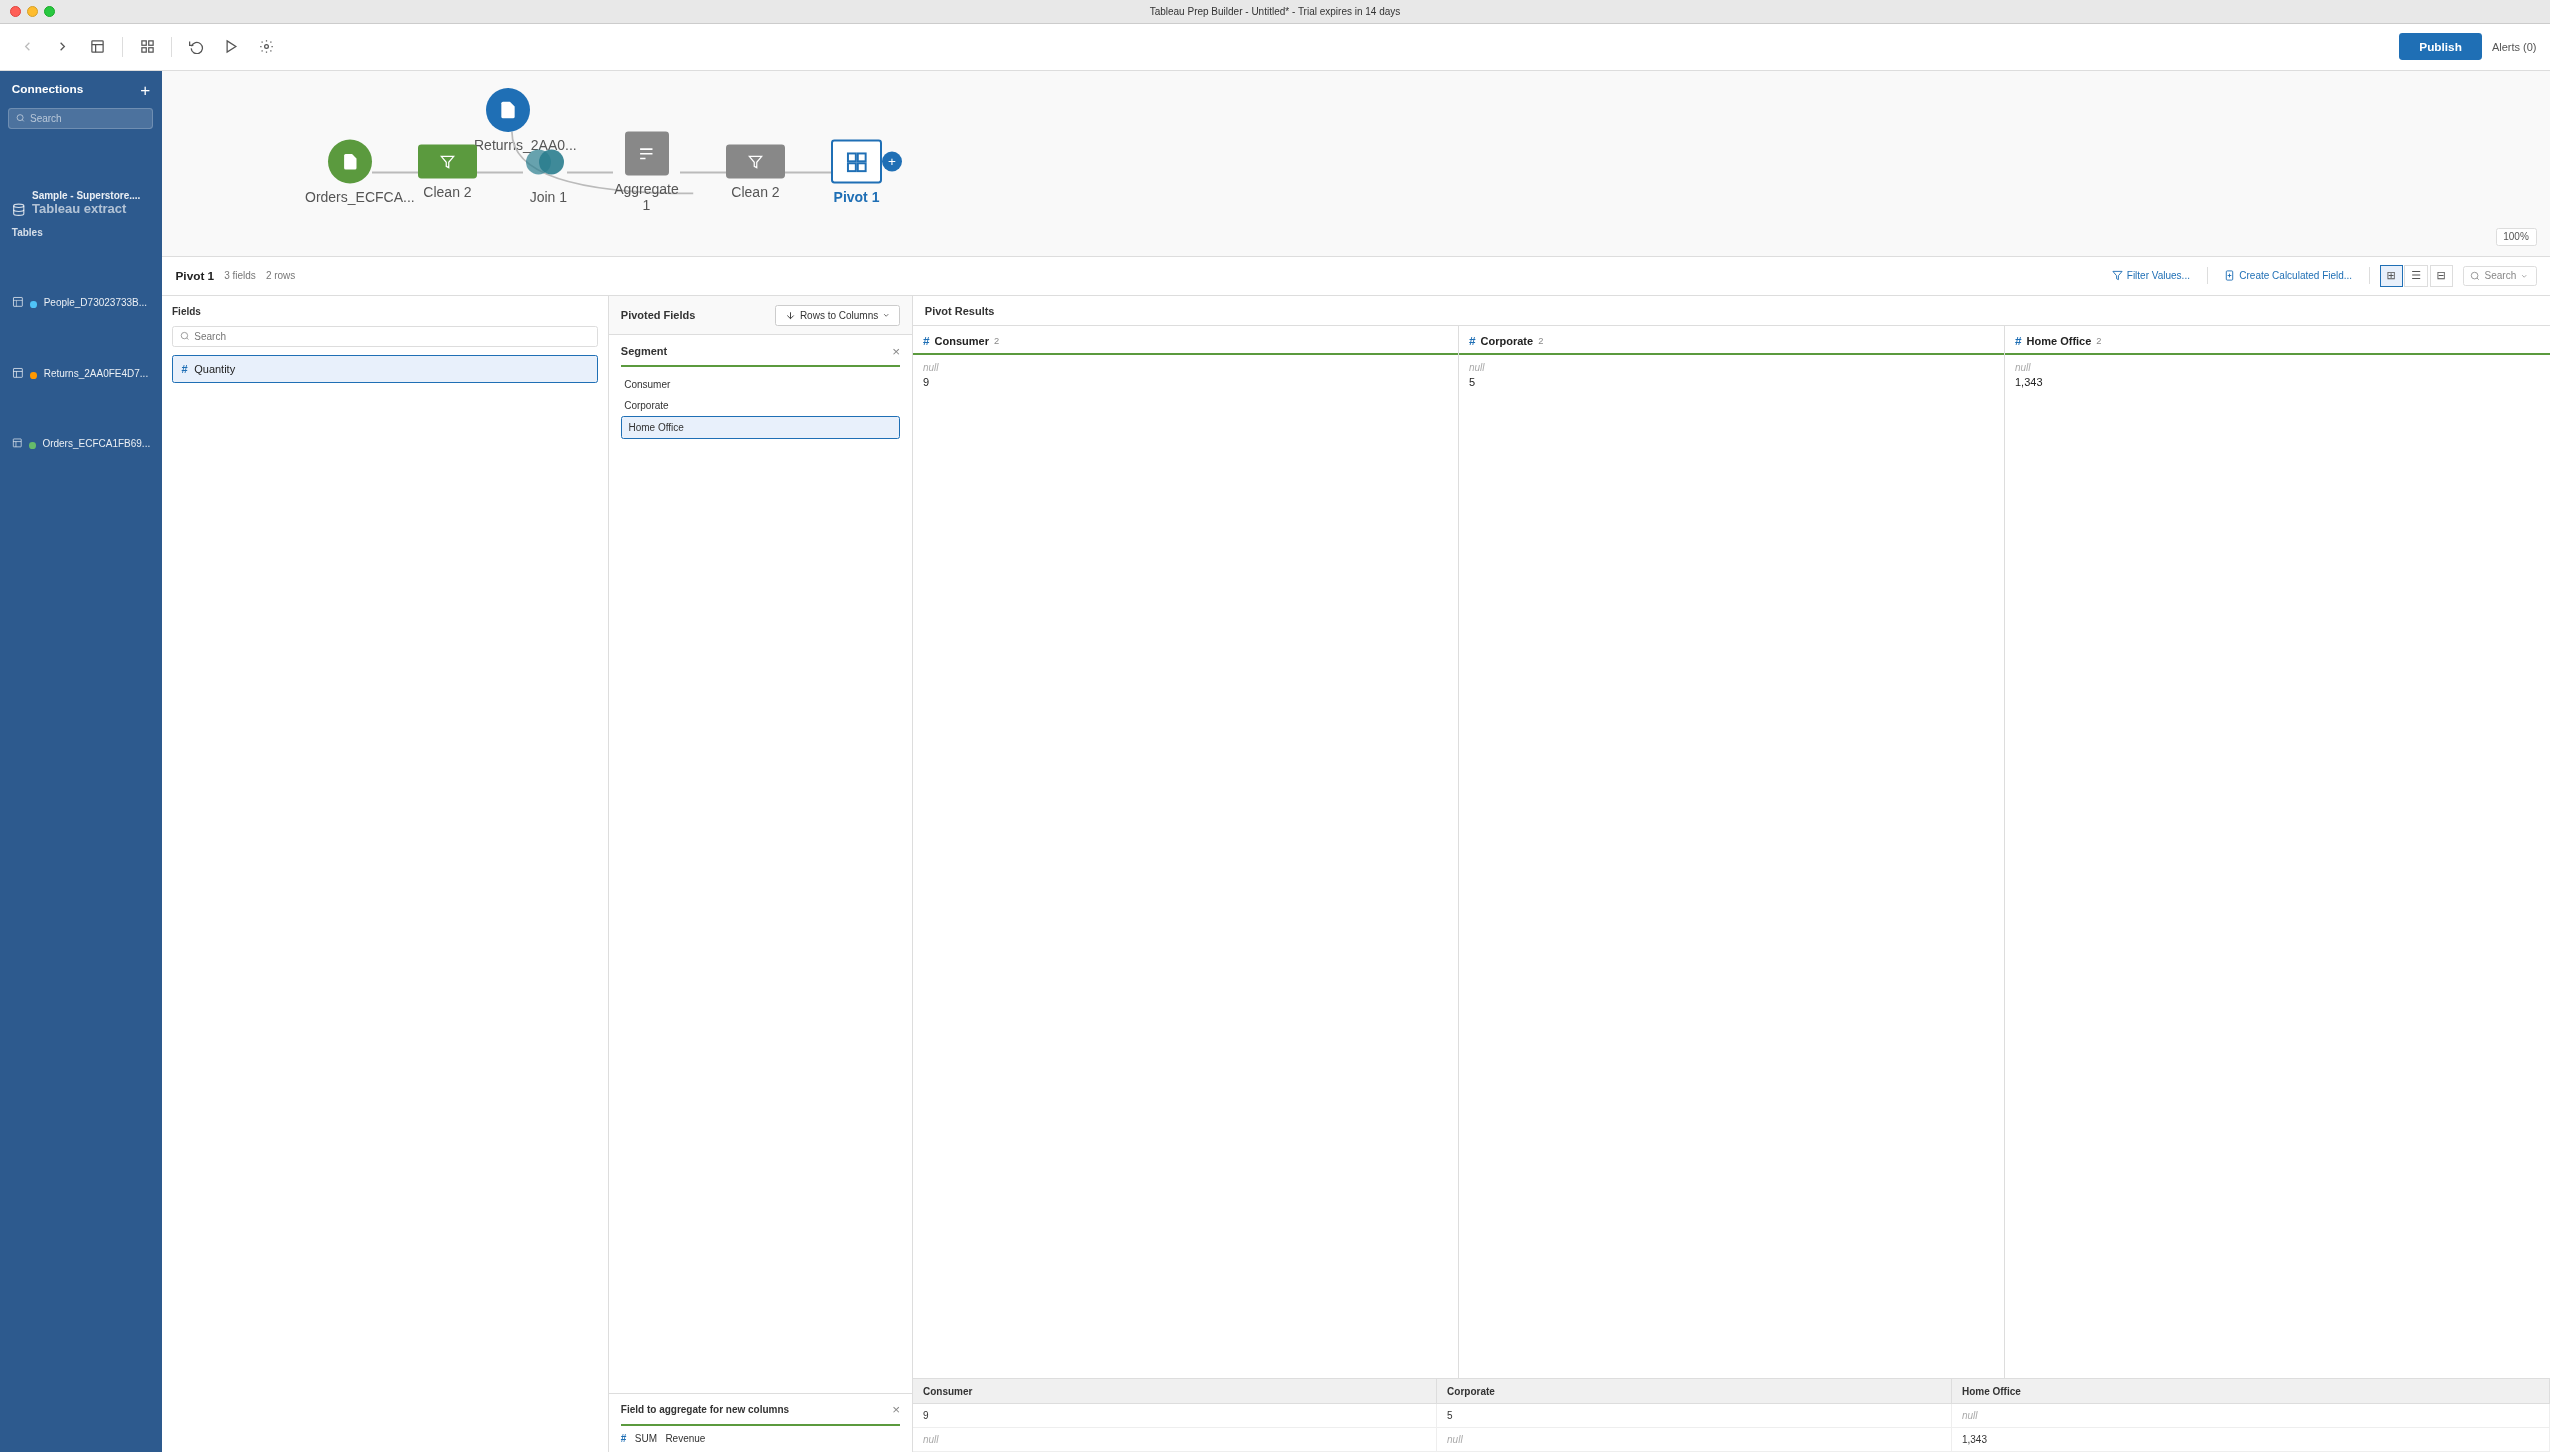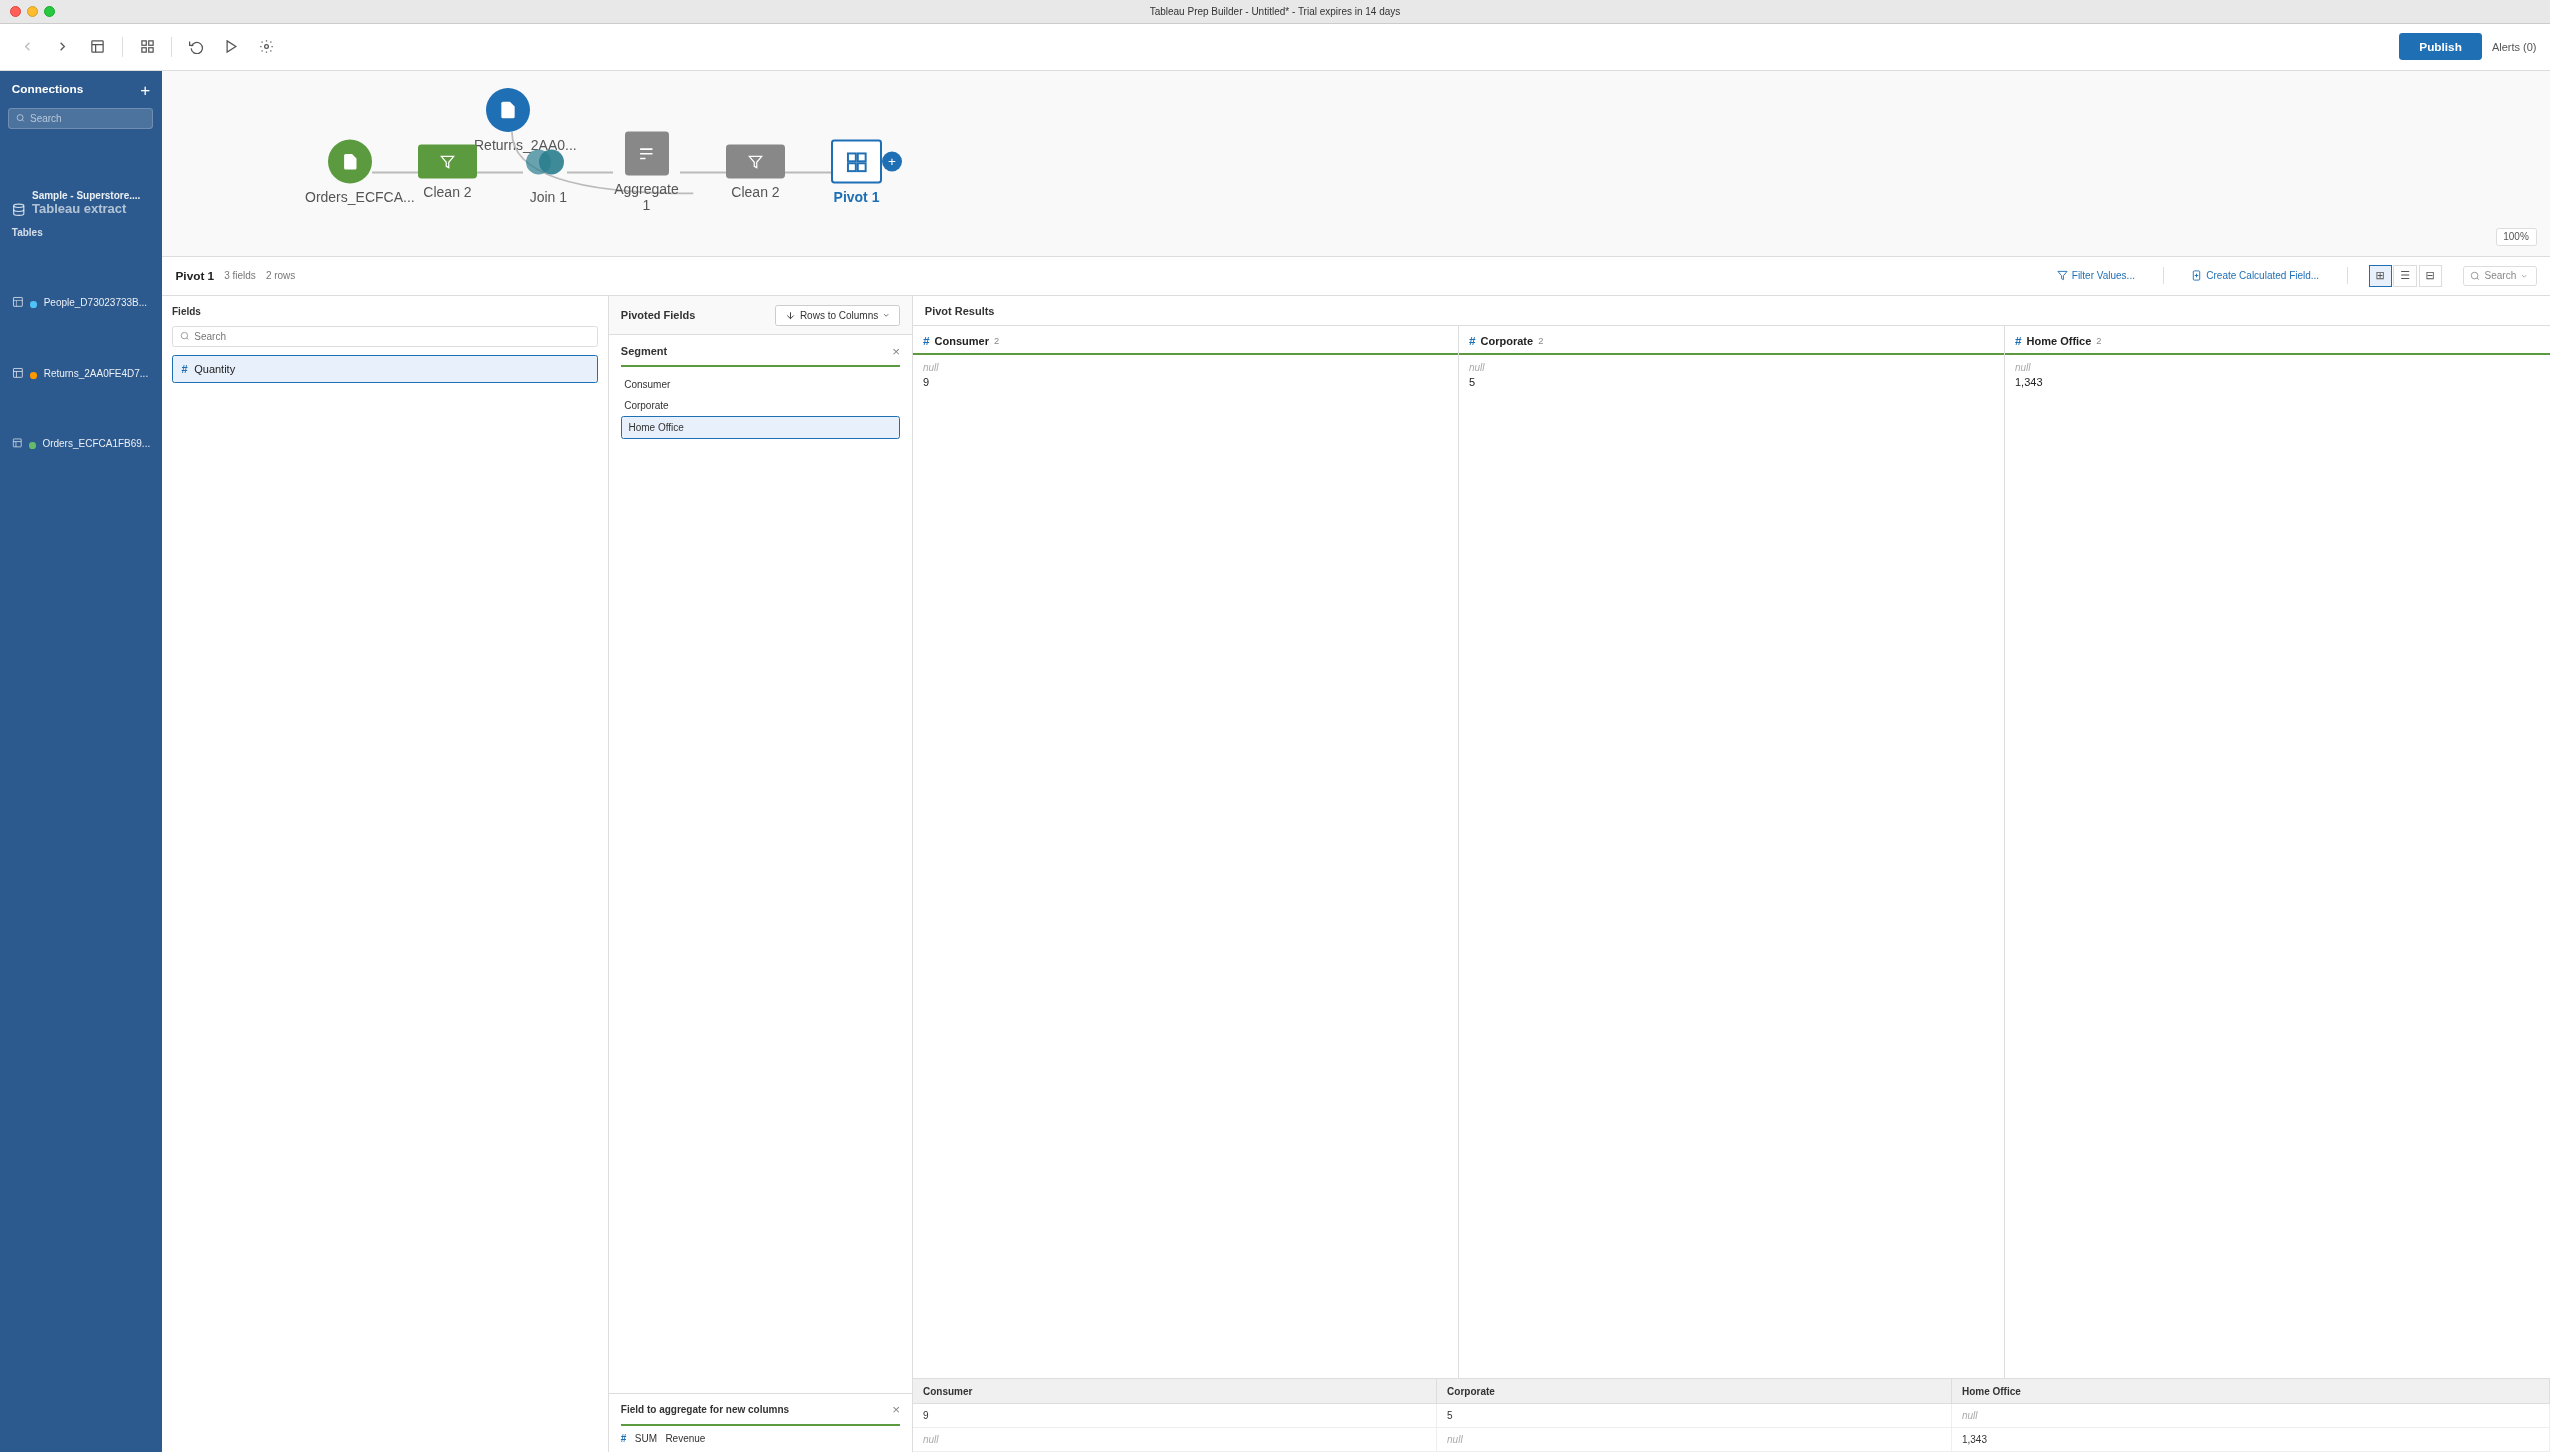--- a/index.html
+++ b/index.html
@@ -227,21 +227,21 @@
       padding: 8.4px 13.5px;
       border-bottom: 0.8px solid #ddd;
       background: #fff;
       gap: 10px;
     }
     .panel-title { font-size: 11.8px; font-weight: 700; color: #222; }
     .panel-meta { font-size: 10px; color: #777; }
     .panel-actions {
       display: flex;
       align-items: center;
-      gap: 21px;
+      gap: 10px;
       margin-left: auto;
       justify-content: flex-end;
     }
     .panel-action-btn {
       display: flex;
       align-items: center;
       gap: 4.2px;
       background: none;
       border: none;
       color: #1f6fb5;

